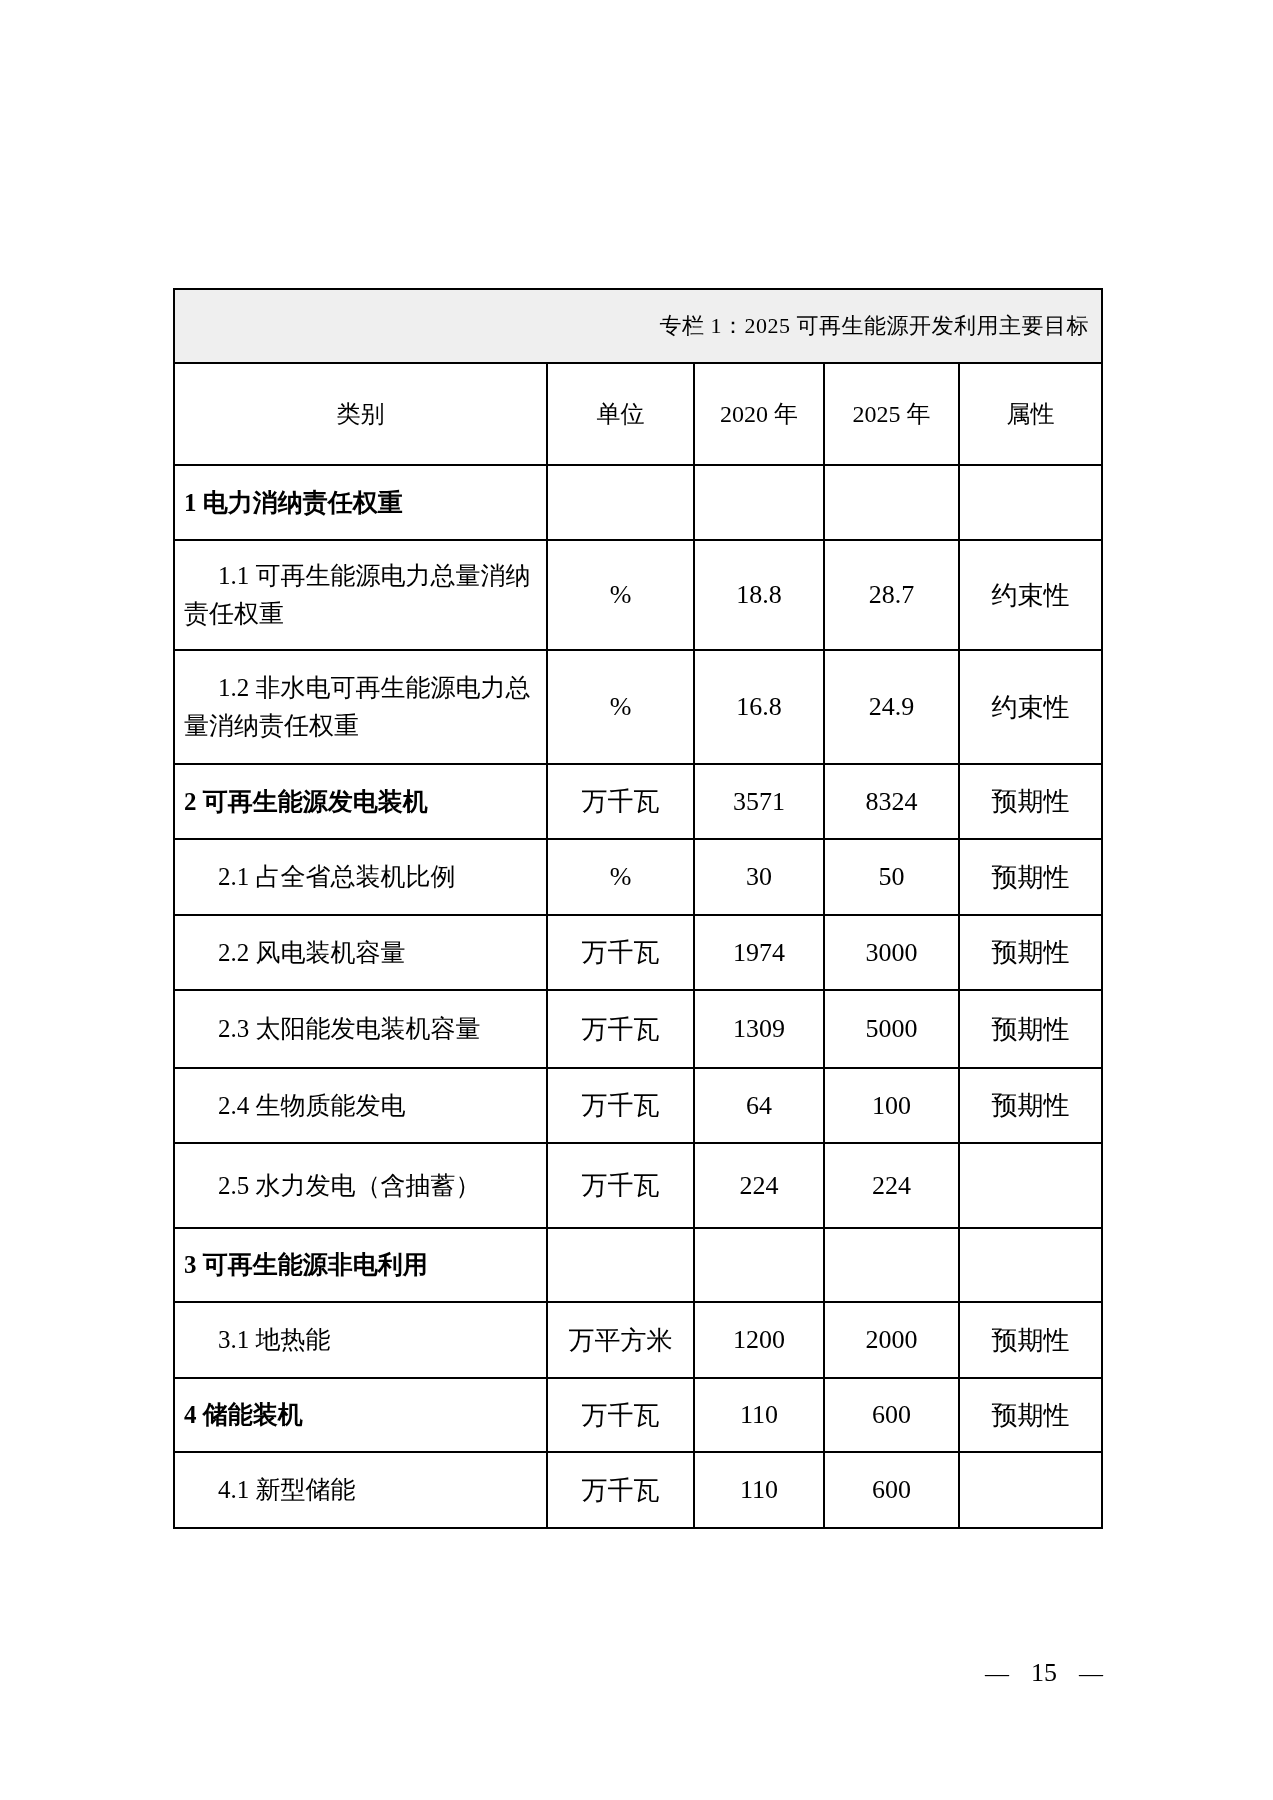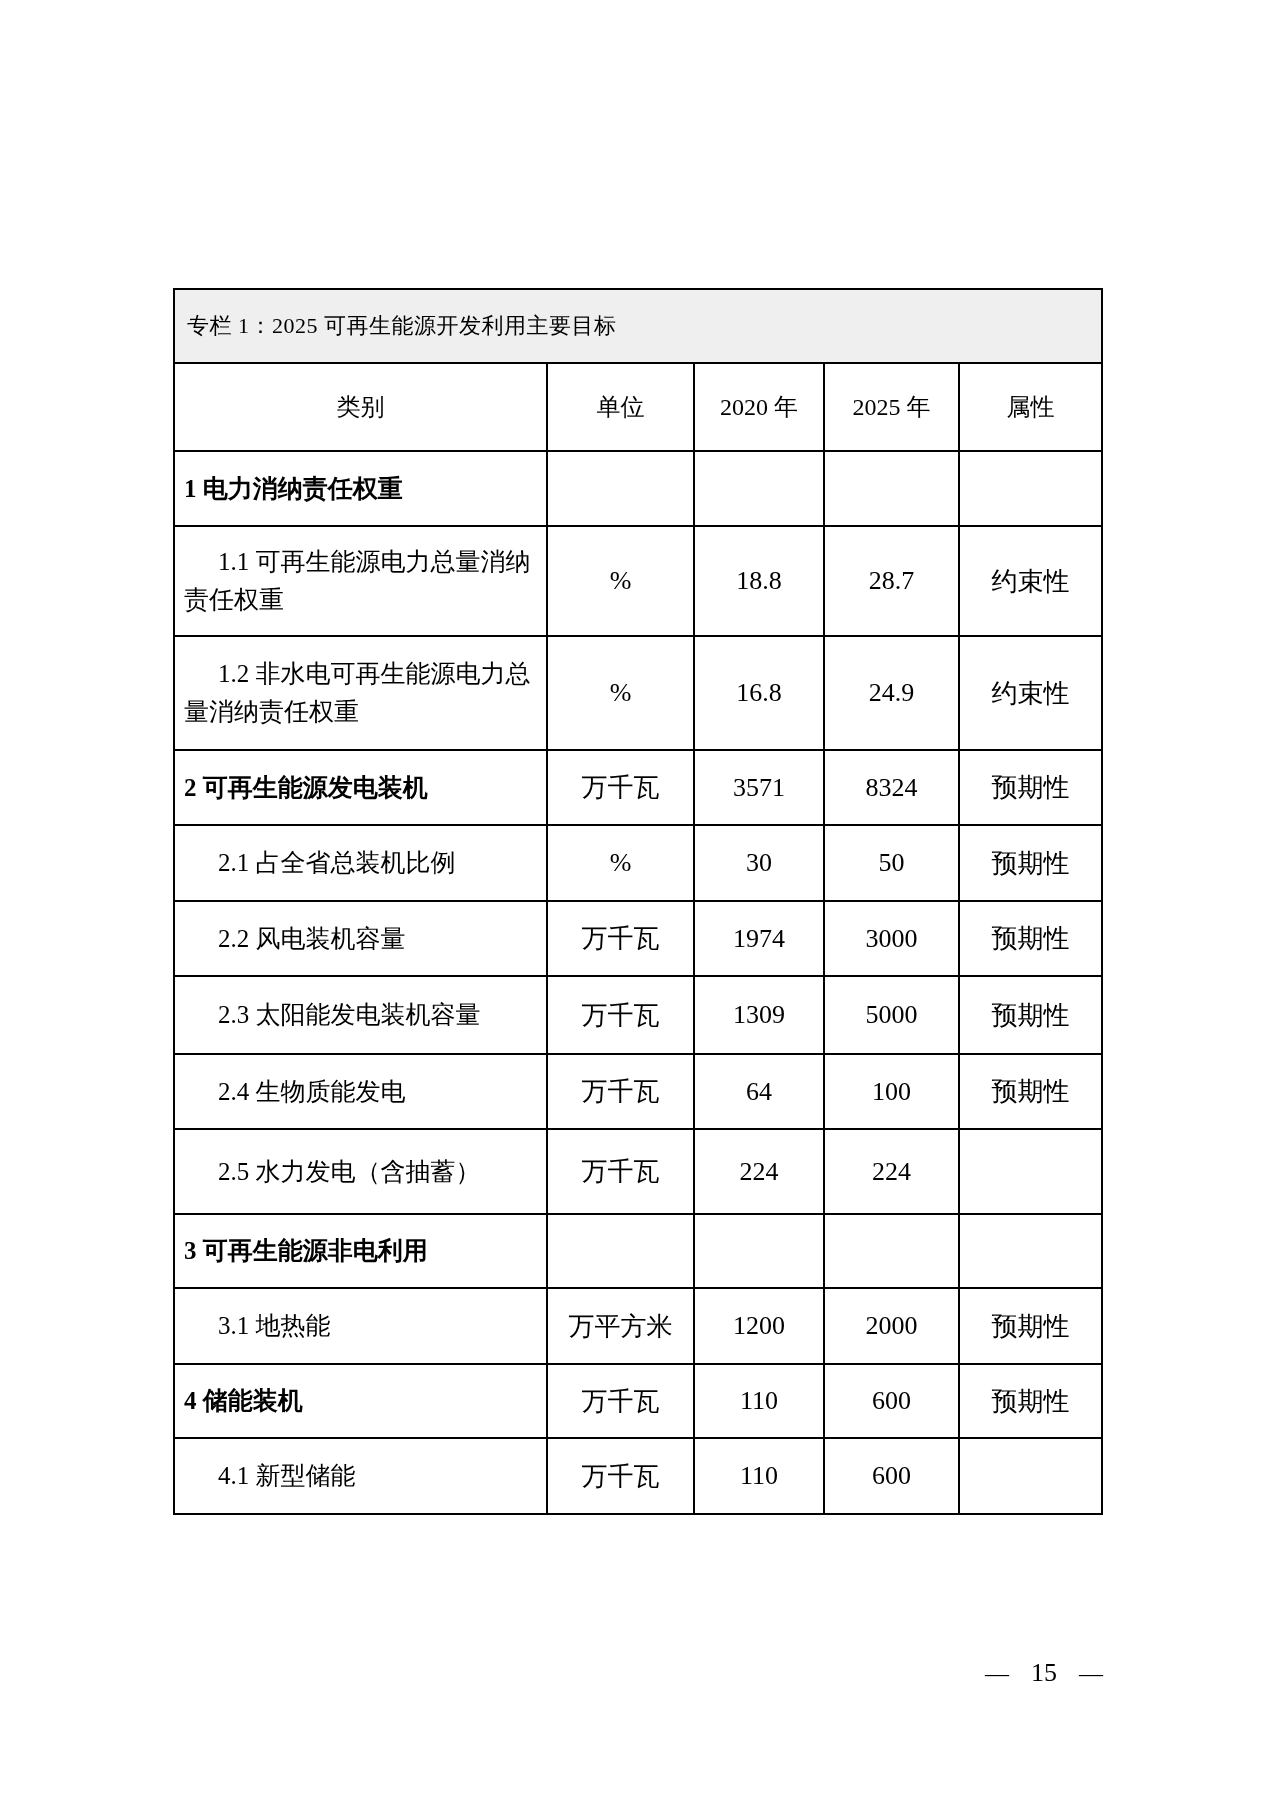--- a/index.html
+++ b/index.html
@@ -28,30 +28,30 @@
     border: 2px solid #000000;
     vertical-align: middle;
     overflow: hidden;
     font-weight: normal;
   }
   .title-cell {
     height: 72px;
     background: #efefef;
     font-size: 22px;
     font-weight: bold;
-    text-align: left;
+    text-align: right;
     padding: 0 12px;
     letter-spacing: 0.5px;
   }
   .head-cell {
     height: 70px;
     font-size: 24px;
     font-weight: bold;
     text-align: center;
-    padding: 8px 4px;
+    padding: 15px 4px;
   }
   td.c-label {
     text-align: left;
     padding: 16px 9px;
     font-size: 25px;
     line-height: 38px;
   }
   tr.sub td.c-label { text-indent: 34px; }
   tr.cat td.c-label { font-weight: bold; text-indent: 0; }
   td.c-center {

